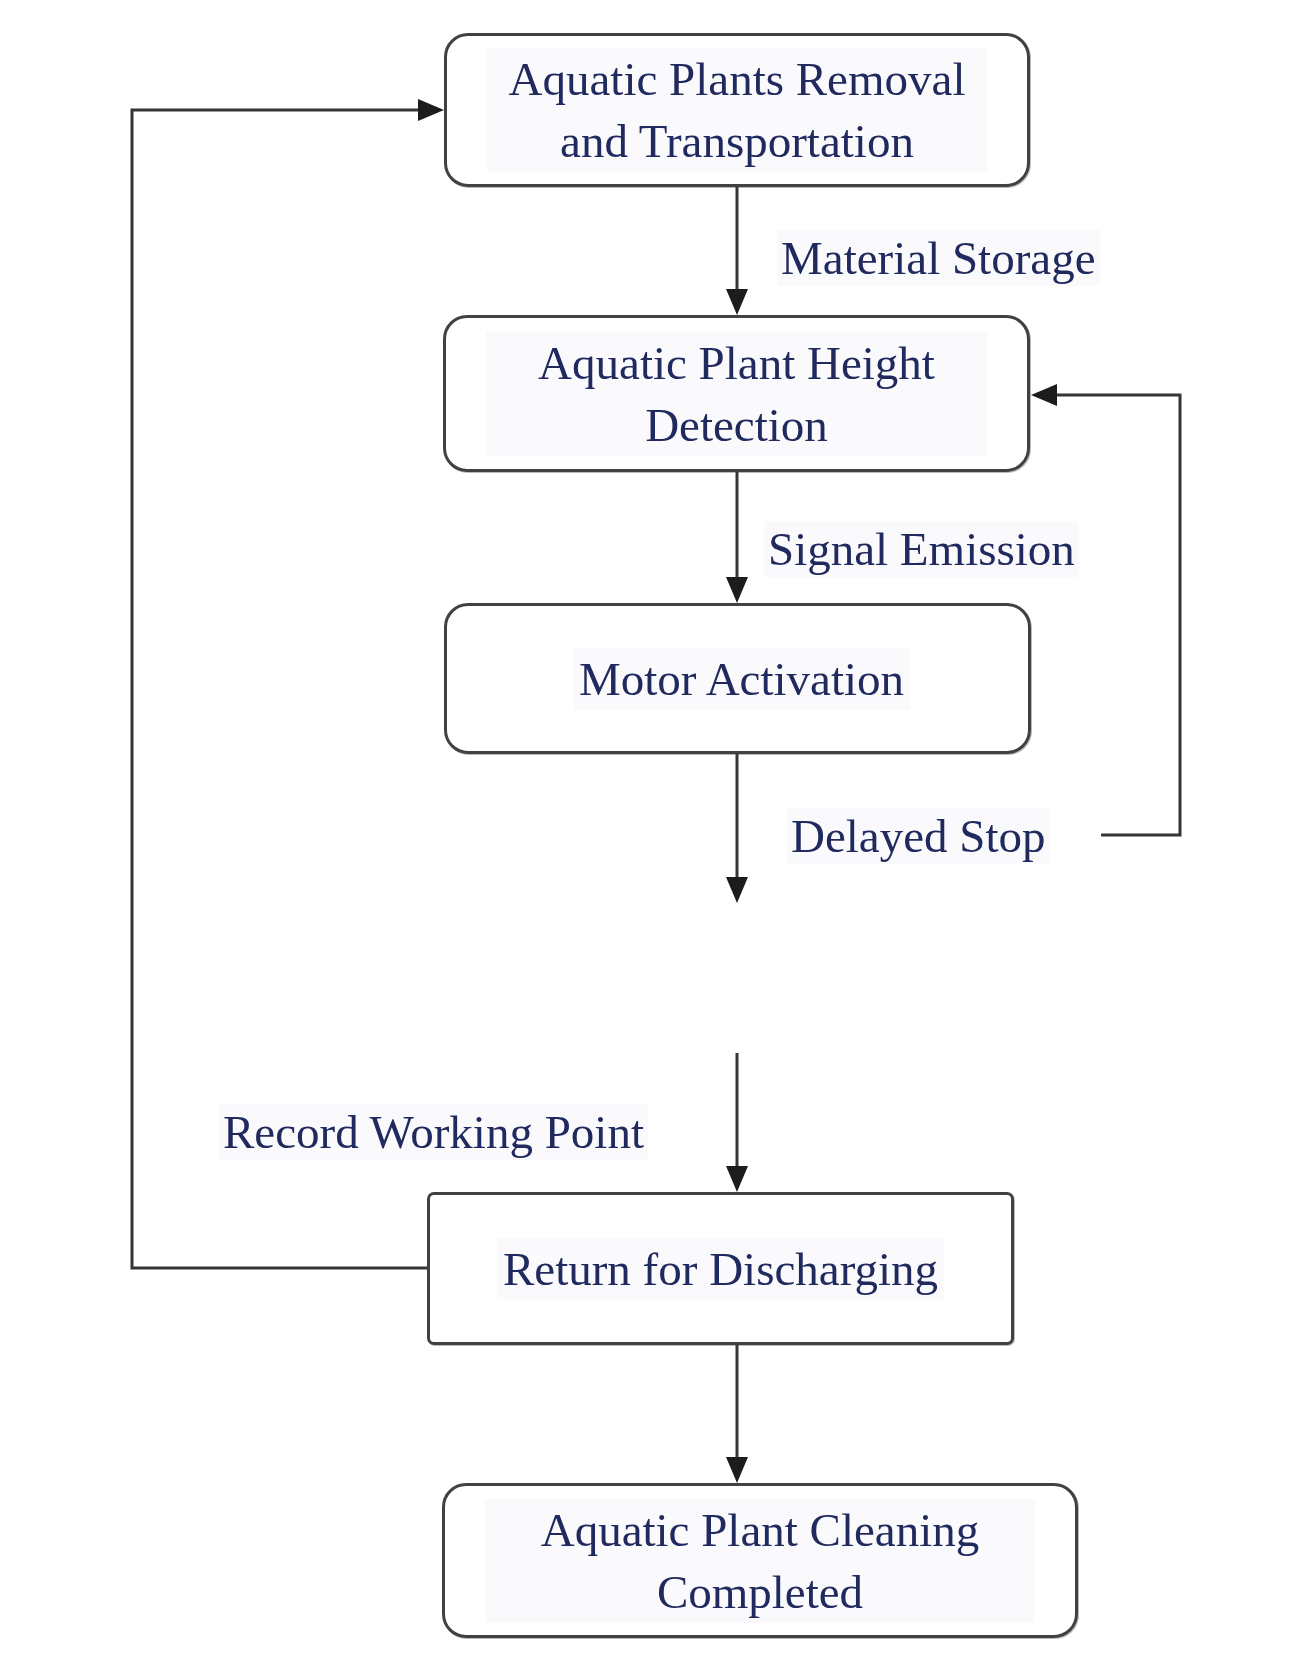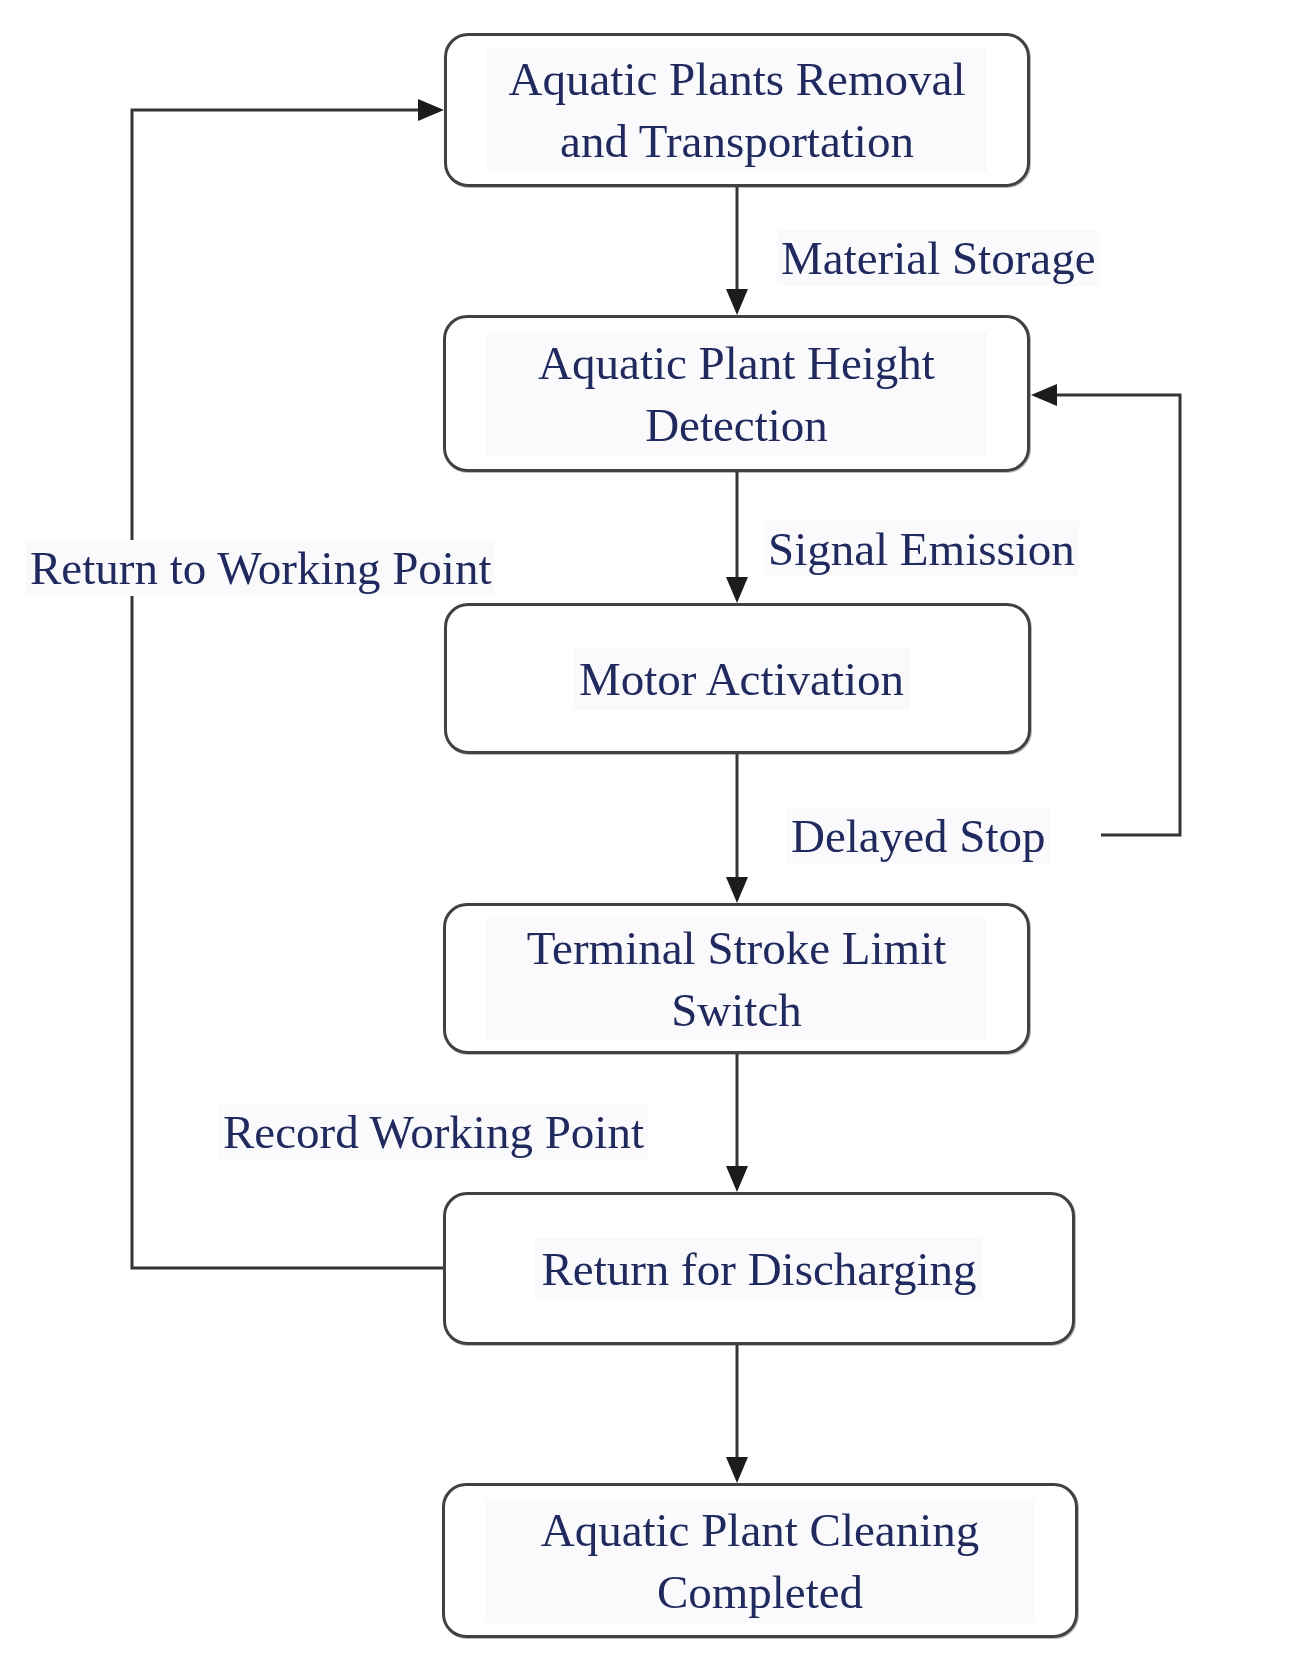--- a/index.html
+++ b/index.html
@@ -98,36 +98,32 @@
   </div>
 
   <div class="node" style="left:443px;top:315px;width:587px;height:157px;">
     <span>Aquatic Plant Height Detection</span>
   </div>
 
   <div class="node" style="left:444px;top:603px;width:587px;height:151px;padding-left:48px;">
     <span>Motor Activation</span>
   </div>
 
-  <div class="node" style="left:443px;top:903px;width:587px;height:151px;">
-    <span>Terminal Stroke Limit Switch</span>
-  </div>
 
-  <div class="node" style="left:443px;top:1192px;width:632px;height:153px;">
+  <div class="node" style="left:427px;top:1192px;width:587px;height:153px;border-radius:7px;">
     <span>Return for Discharging</span>
   </div>
 
   <div class="node" style="left:442px;top:1483px;width:636px;height:155px;">
     <span>Aquatic Plant Cleaning Completed</span>
   </div>
 
   <div class="edge-label" style="left:777px;top:230px;">Material Storage</div>
 
   <div class="edge-label" style="left:764px;top:521px;">Signal Emission</div>
 
   <div class="edge-label" style="left:787px;top:808px;">Delayed Stop</div>
 
   <div class="edge-label" style="left:208px;top:1104px;margin-left:11px;">Record Working Point</div>
 
 
-  <div class="edge-label" style="left:26px;top:540px;">Return to Working Point</div>
 
 </div>
 
 </body></html>

